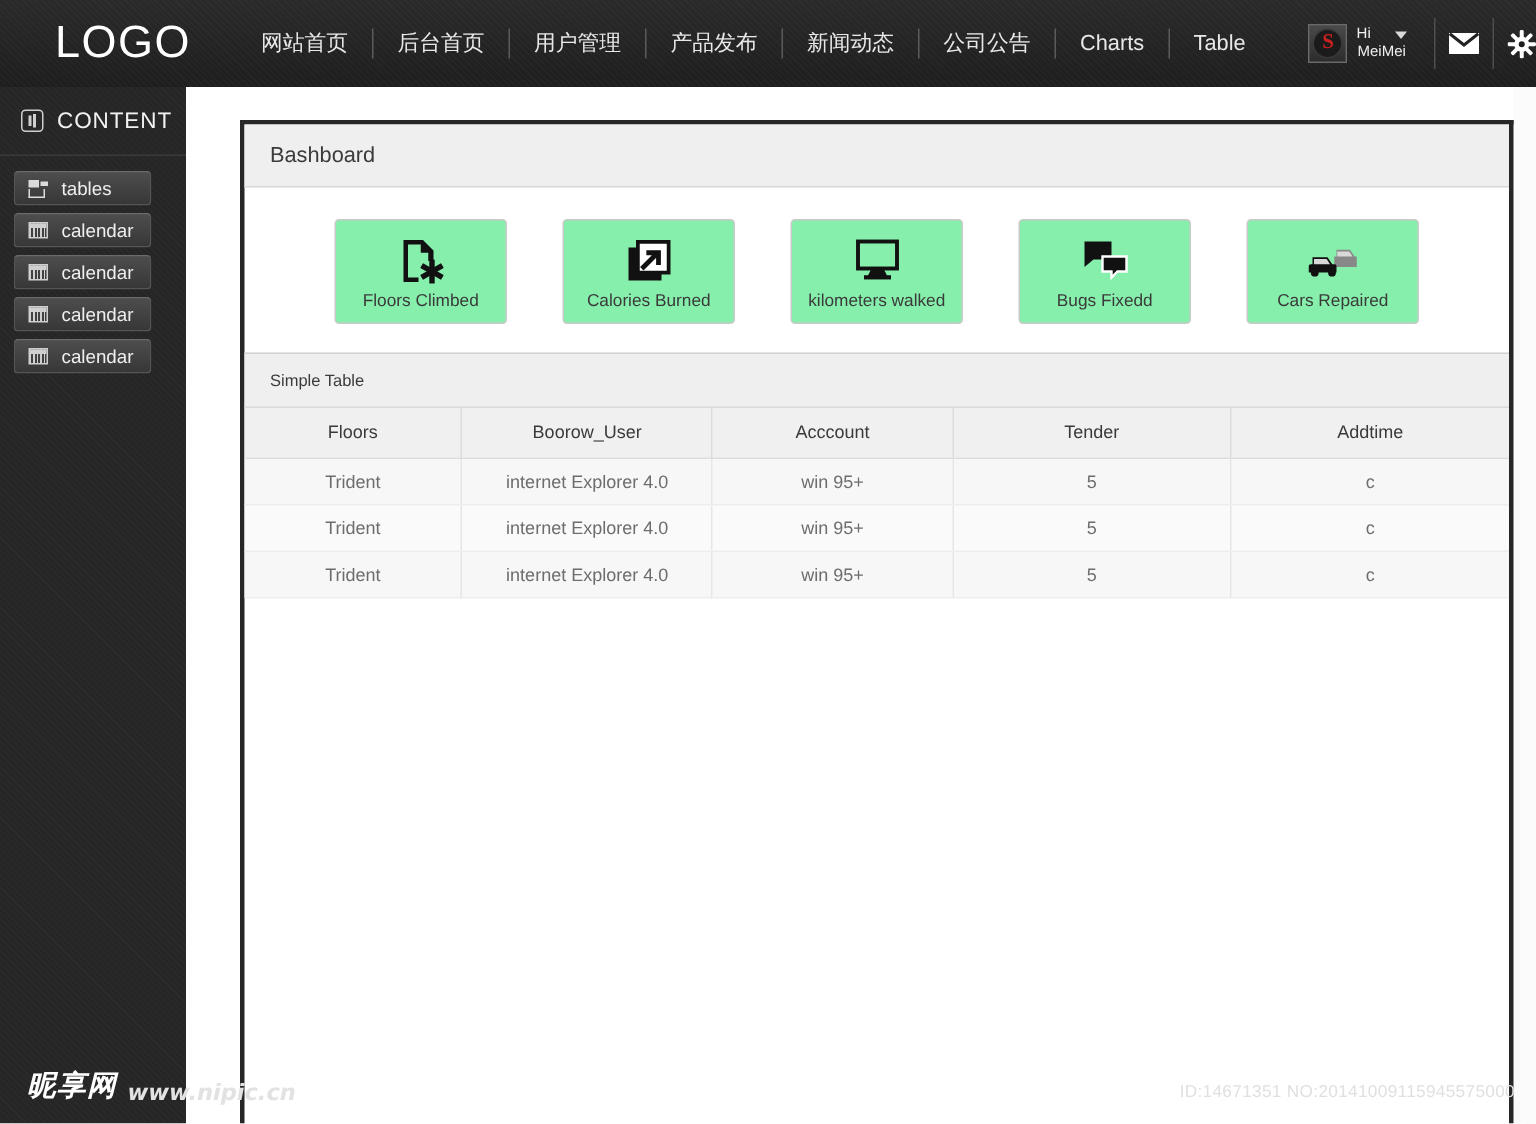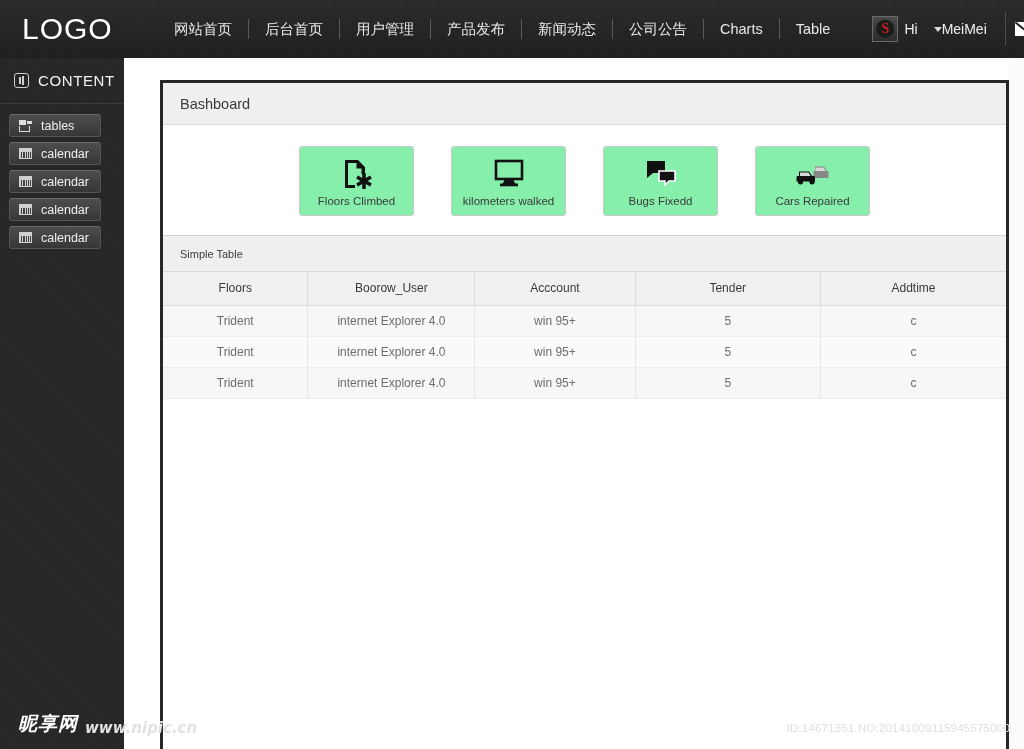--- a/index.html
+++ b/index.html
@@ -10,21 +10,21 @@
     overflow: hidden;
   }
   .page { position: relative; width: 1024px; height: 749px; background:#fff; }
 
   
   .header {
     position: absolute; left:0; top:0; width:1024px; height:58px;
     background:
       repeating-linear-gradient(45deg, rgba(255,255,255,0.022) 0 1px, rgba(0,0,0,0) 1px 3px),
       linear-gradient(#2a2a2a, #1e1e1e);
-    display:flex; align-items:center;
+    display:flex; align-items:center;text-align:center;
   }
   .logo {
     color:#fff; font-size:30px; letter-spacing:1px; font-weight:300;
     margin-left:22px; width:120px; flex:none;
   }
   .nav { display:flex; align-items:center; margin-left:16px; }
   .nav-item {
     color:#e8e8e8; font-size:14.5px; padding:0 16px; white-space:nowrap;
     line-height:30px; cursor:pointer;
   }
@@ -39,22 +39,22 @@
   .avatar .disc {
     width:20px; height:20px; border-radius:50%;
     background:#1b1b1b; border:1px solid #3a3a3a;
     display:flex; align-items:center; justify-content:center;
   }
   .avatar .s {
     color:#cc1f1f; font-size:14px; font-weight:bold;
     font-family:"Liberation Serif", serif; line-height:1;
   }
   .hi-wrap {
-    margin-left:6px; color:#f0f0f0; font-size:14px;
-    line-height:12px; display:flex; flex-direction:row;
+    margin-left:6px; color:#f0f0f0; font-size:10px;
+    line-height:12px; display:flex; flex-direction:column;
   }
   .hi-row { display:flex; align-items:center; }
   .caret {
     width:0;height:0;border-left:4px solid transparent;border-right:4px solid transparent;
     border-top:5px solid #d8d8d8; margin-left:16px;
   }
   .hdr-icons { display:flex; align-items:center; margin-left:18px; }
   .hdr-icon {
     width:38px; height:34px; display:flex; align-items:center; justify-content:center;
     cursor:pointer;
@@ -285,20 +285,31 @@
             <g fill="#111">
               <rect x="22.2" y="16" width="3.6" height="16" rx="0.4"></rect>
               <rect x="22.2" y="16" width="3.6" height="16" rx="0.4" transform="rotate(60 24 24)"></rect>
               <rect x="22.2" y="16" width="3.6" height="16" rx="0.4" transform="rotate(120 24 24)"></rect>
             </g>
           </svg>
         </span>
         <span class="cap">Floors Climbed</span>
       </div>
 
+      <div class="metric">
+        <span class="glyph">
+          <svg width="34" height="34" viewBox="0 0 34 34">
+            <rect x="3" y="8" width="22" height="22" fill="#111"></rect>
+            <rect x="8" y="3" width="23" height="23" fill="#111"></rect>
+            <rect x="10.5" y="5.5" width="18" height="18" fill="#fff"></rect>
+            <path d="M13 21l9-9M16.5 11.5H23V18" fill="none" stroke="#111" stroke-width="3.2" stroke-linecap="square"></path>
+          </svg>
+        </span>
+        <span class="cap">Calories Burned</span>
+      </div>
 
       <div class="metric">
         <span class="glyph">
           <svg width="34" height="32" viewBox="0 0 34 32">
             <rect x="4" y="3" width="26" height="18" fill="none" stroke="#111" stroke-width="2.6"></rect>
             <path d="M13 21l-2.5 5h13L21 21z" fill="#111"></path>
             <rect x="8" y="25.5" width="18" height="2.8" fill="#111"></rect>
           </svg>
         </span>
         <span class="cap">kilometers walked</span>

